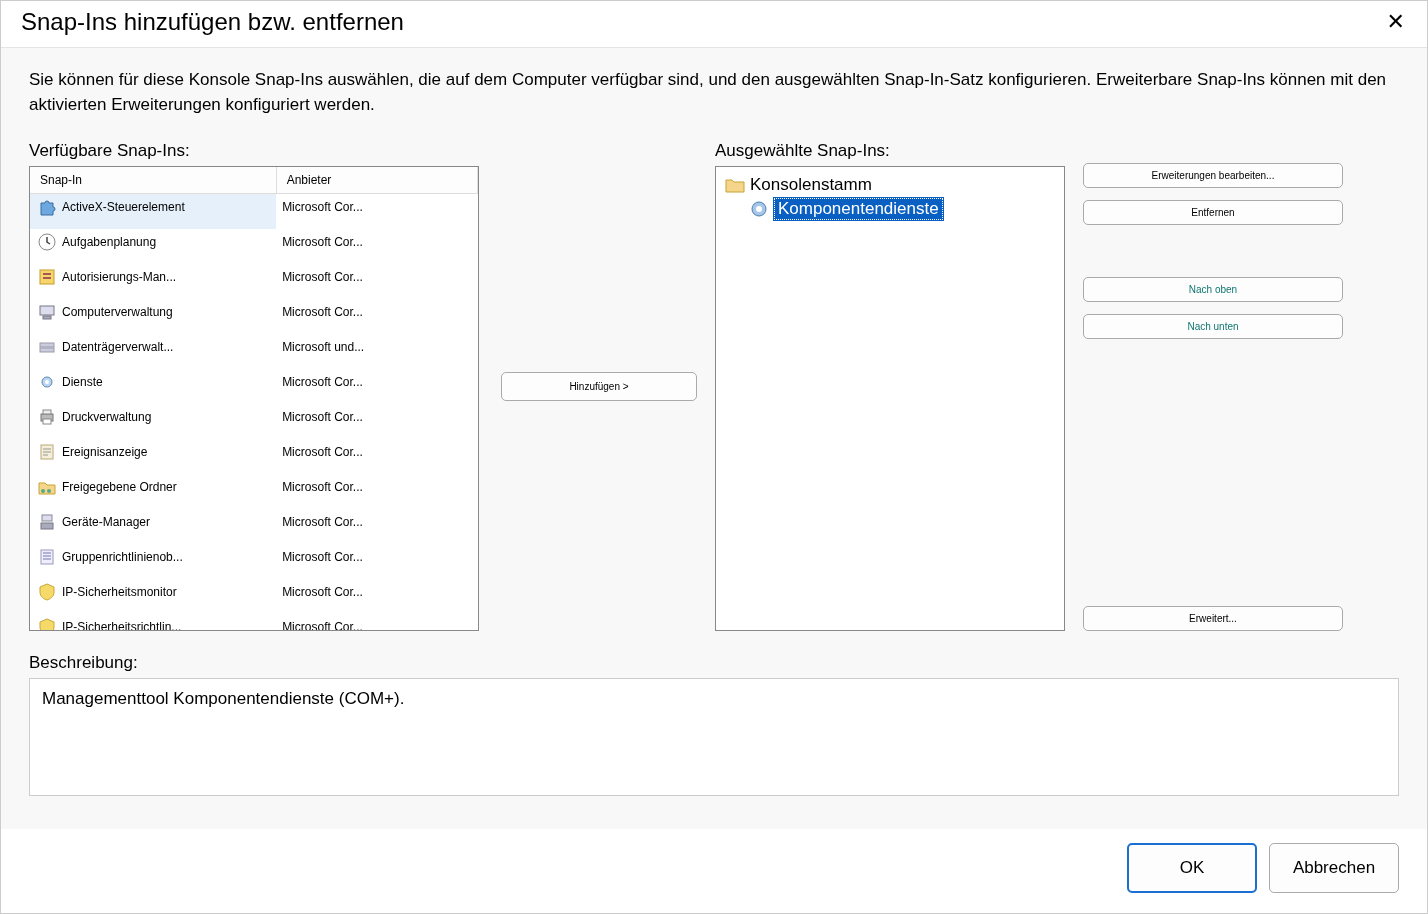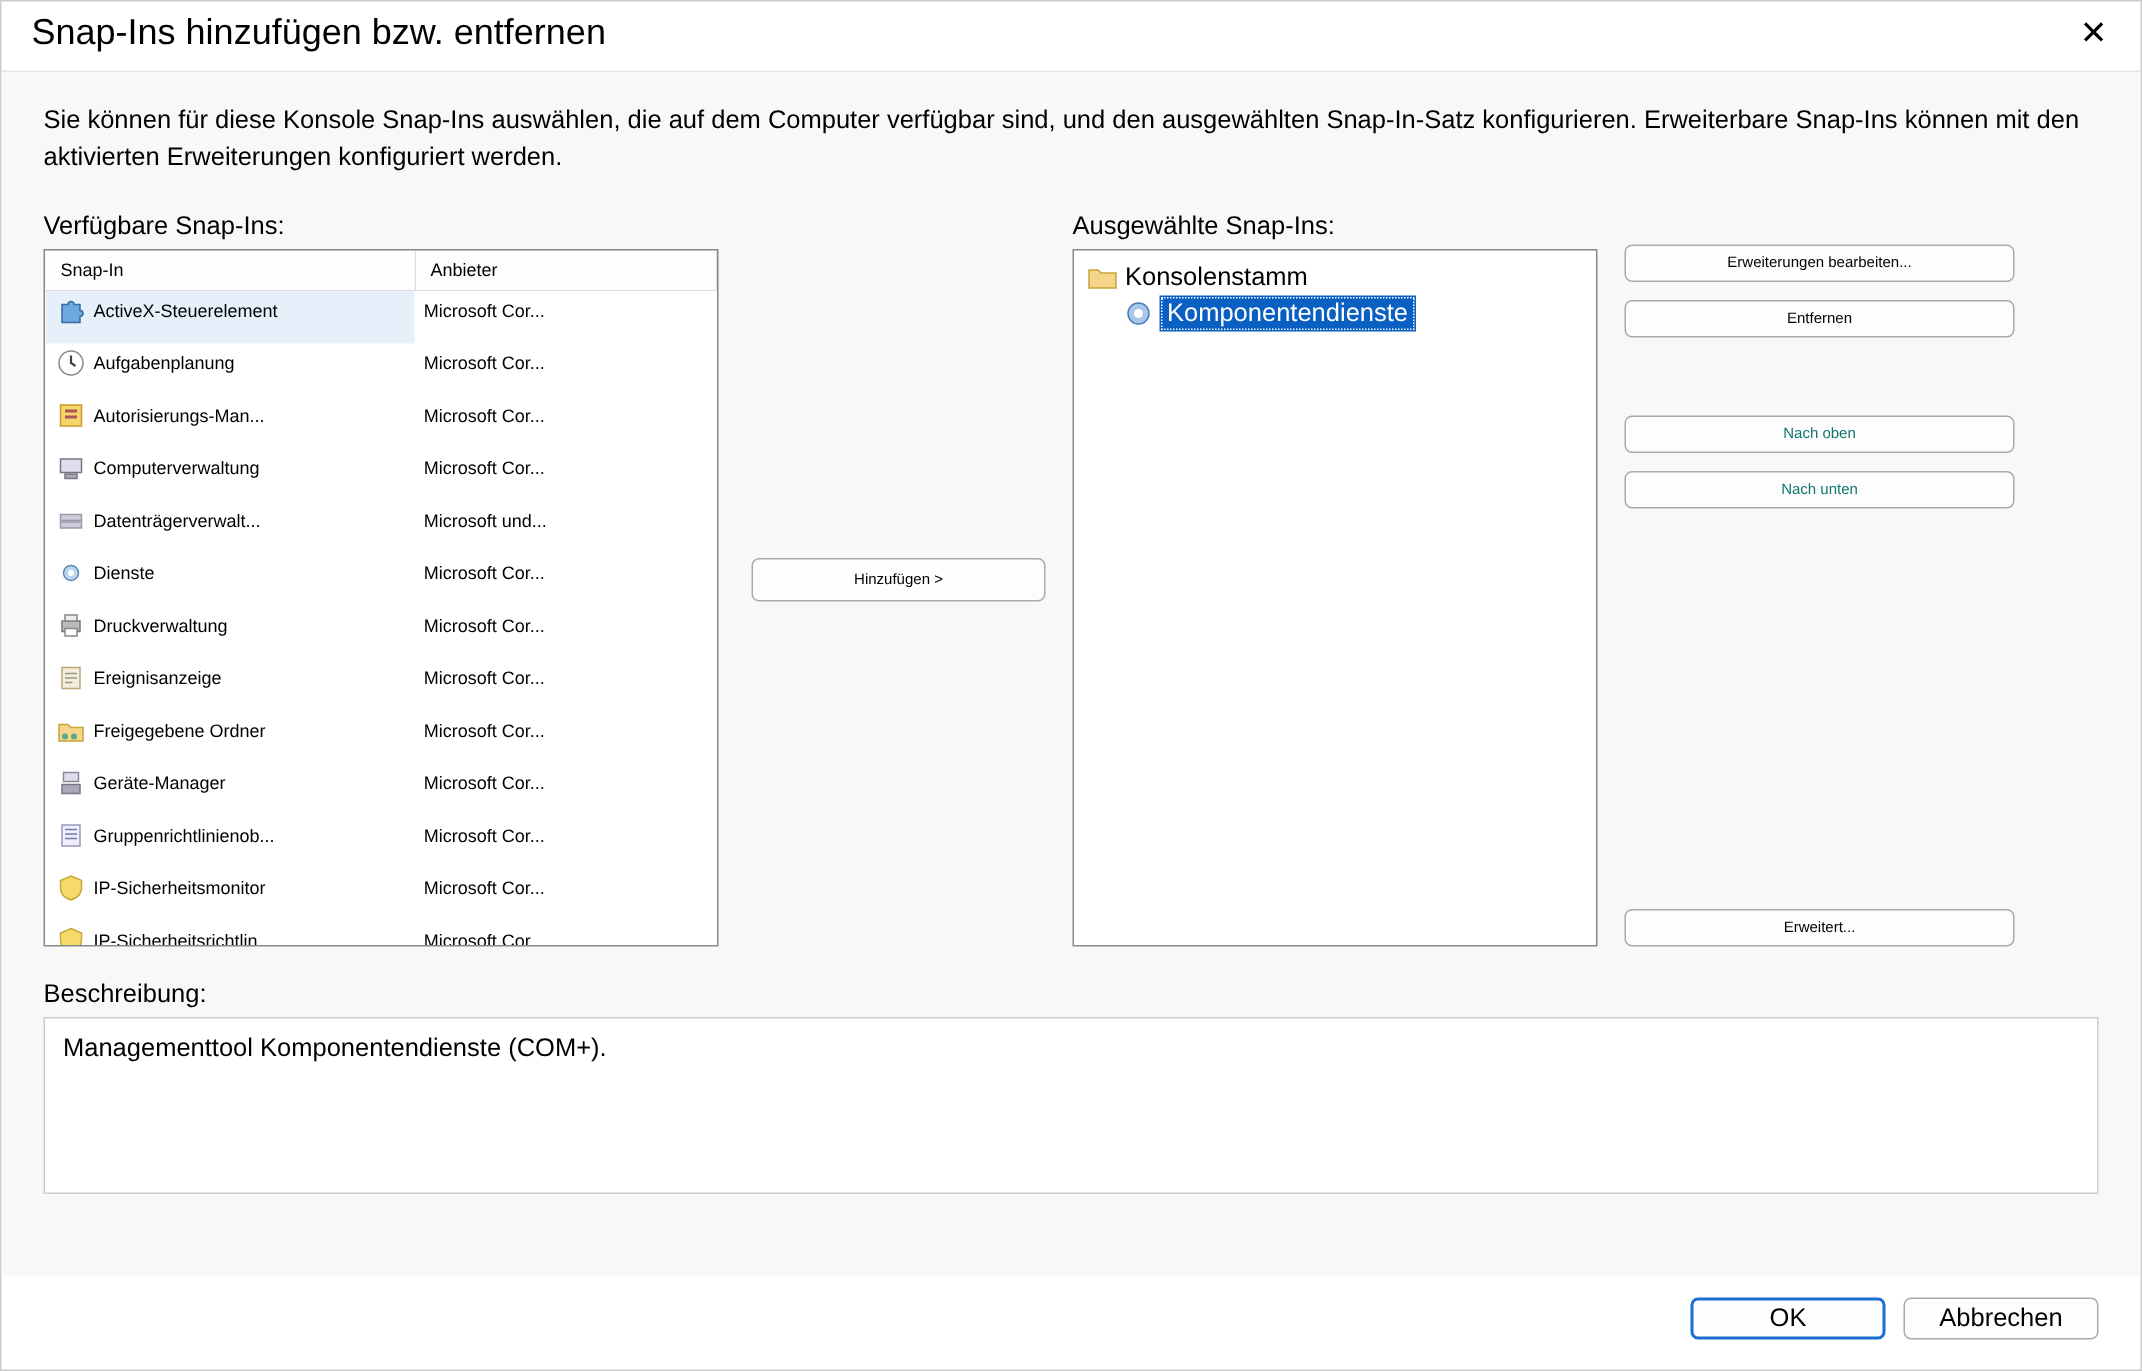--- a/index.html
+++ b/index.html
@@ -167,21 +167,21 @@
       font-size: 17px;
     }
     .footer {
       display: flex;
       justify-content: flex-end;
       gap: 12px;
       padding: 14px 28px 20px 28px;
     }
     .foot-btn {
       min-width: 130px;
-      padding: 2px 18px;
+      padding: 13px 18px;
       border: 1px solid #aaa;
       border-radius: 5px;
       background: #fdfdfd;
       font-size: 17px;
       cursor: pointer;
     }
     .foot-btn.primary {
       border: 2px solid #1a6fd1;
     }
     

